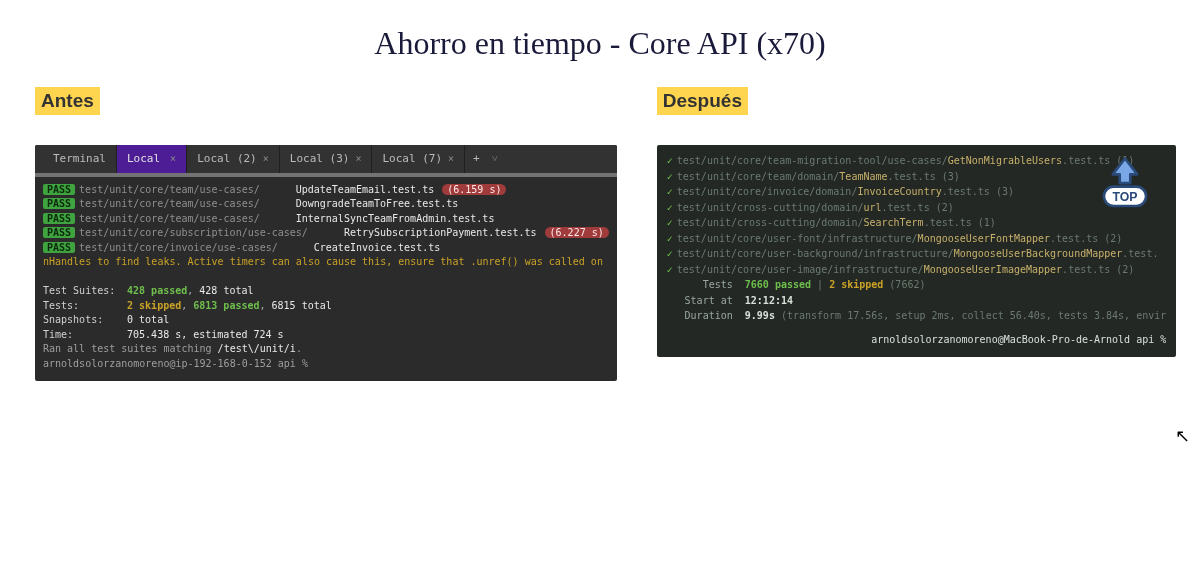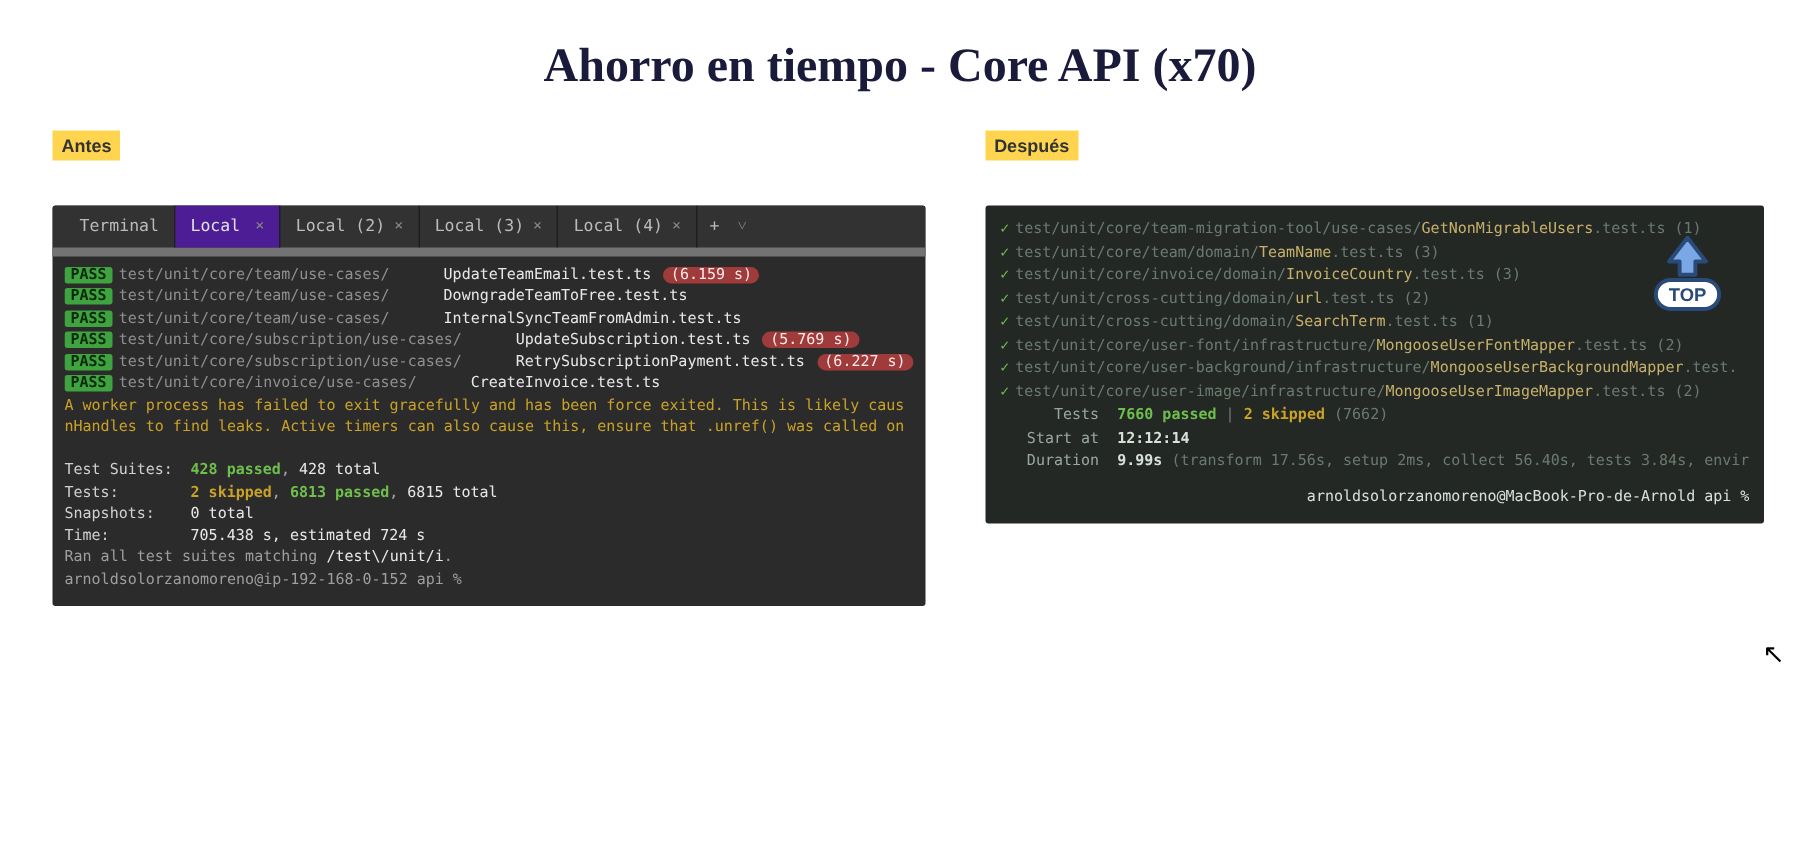--- a/index.html
+++ b/index.html
@@ -7,38 +7,38 @@
     width: 1200px;
     height: 562px;
     background: #ffffff;
     font-family: Georgia, 'Times New Roman', serif;
     position: relative;
     overflow: hidden;
   }
   .title {
     text-align: center;
     font-size: 32px;
-    font-weight: bold;
+    font-weight: normal;
     color: #1a1a3a;
     margin-top: 25px;
     margin-bottom: 25px;
   }
   .content {
     display: flex;
     justify-content: space-between;
     padding: 0 35px;
     gap: 40px;
   }
   .column { flex: 1; }
   .col-label {
     display: inline-block;
     background: #ffd54f;
     color: #333;
     font-family: Arial, sans-serif;
-    font-size: 12px;
+    font-size: 19px;
     font-weight: bold;
     padding: 3px 6px;
     margin-bottom: 30px;
   }
 
   
   .term-left {
     background: #2b2b2b;
     font-family: Menlo, Consolas, monospace;
     font-size: 10px;
@@ -47,21 +47,21 @@
     border-radius: 2px;
     overflow: hidden;
   }
   .tabbar {
     background: #323232;
     display: flex;
     align-items: center;
     padding: 0 8px;
     font-size: 11px;
     color: #bbb;
-    border-bottom: 6px solid #737373;
+    border-bottom: 4px solid #737373;
   }
   .tabbar .tab {
     padding: 6px 10px;
     border-right: 1px solid #1f1f1f;
     display: flex;
     align-items: center;
     gap: 6px;
   }
   .tabbar .tab.active { background: #4c1d95; color: #e0e0e0; gap: 10px; }
   .tabbar .tab .x { color: #888; font-size: 10px; }
@@ -154,36 +154,34 @@
           </div>
         <div class="tab">
             <span>Local (2)</span> 
             <span class="x">×</span>
           </div>
         <div class="tab">
             <span>Local (3)</span> 
             <span class="x">×</span>
           </div>
         <div class="tab">
-            <span>Local (4)</span> 
+            <span>Local (7)</span> 
             <span class="x">×</span>
           </div>
         <div class="plus">+</div>
         <div class="chev">˅</div>
       </div>
 
       <div class="term-body">
         <span class="pass-line"><span class="badge-pass">PASS</span><span class="path-grey">test/unit/core/team/use-cases/</span><span class="path-white">UpdateTeamEmail.test.ts</span> <span class="time-red">(6.159 s)</span></span>
         <span class="pass-line"><span class="badge-pass">PASS</span><span class="path-grey">test/unit/core/team/use-cases/</span><span class="path-white">DowngradeTeamToFree.test.ts</span></span>
         <span class="pass-line"><span class="badge-pass">PASS</span><span class="path-grey">test/unit/core/team/use-cases/</span><span class="path-white">InternalSyncTeamFromAdmin.test.ts</span></span>
-        <span class="pass-line"><span class="badge-pass">PASS</span><span class="path-grey">test/unit/core/subscription/use-cases/</span><span class="path-white">UpdateSubscription.test.ts</span> <span class="time-red">(5.769 s)</span></span>
         <span class="pass-line"><span class="badge-pass">PASS</span><span class="path-grey">test/unit/core/subscription/use-cases/</span><span class="path-white">RetrySubscriptionPayment.test.ts</span> <span class="time-red">(6.227 s)</span></span>
         <span class="pass-line"><span class="badge-pass">PASS</span><span class="path-grey">test/unit/core/invoice/use-cases/</span><span class="path-white">CreateInvoice.test.ts</span></span>
 
-        <span class="warn">A worker process has failed to exit gracefully and has been force exited. This is likely caus</span>
         <span class="warn">nHandles to find leaks. Active timers can also cause this, ensure that .unref() was called on</span>
         <br>
         <span class="summary"><span class="label" style="width:78px">Test Suites:</span> <span class="green">428 passed</span><span class="grey">, </span><span class="white">428 total</span></span>
         <span class="summary"><span class="label" style="width:78px">Tests:</span> <span class="yellow">2 skipped</span><span class="grey">, </span><span class="green">6813 passed</span><span class="grey">, </span><span class="white">6815 total</span></span>
         <span class="summary"><span class="label" style="width:78px">Snapshots:</span> <span class="white">0 total</span></span>
         <span class="summary"><span class="label" style="width:78px">Time:</span> <span class="white">705.438 s, estimated 724 s</span></span>
         <span class="footer-line"><span>Ran all test suites matching </span><span class="white">/test\/unit/i</span>.</span><br>
         <span class="footer-line">arnoldsolorzanomoreno@ip-192-168-0-152 api %</span>
       </div>
     </div>

